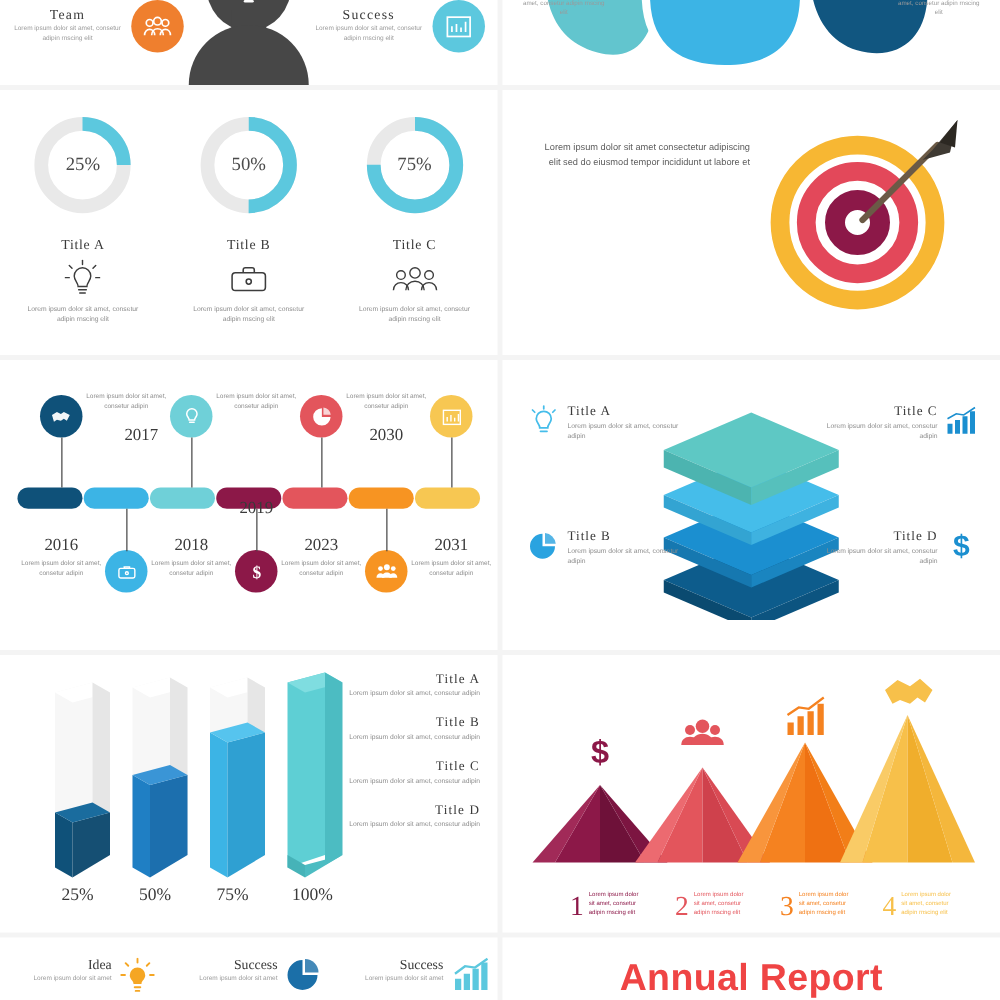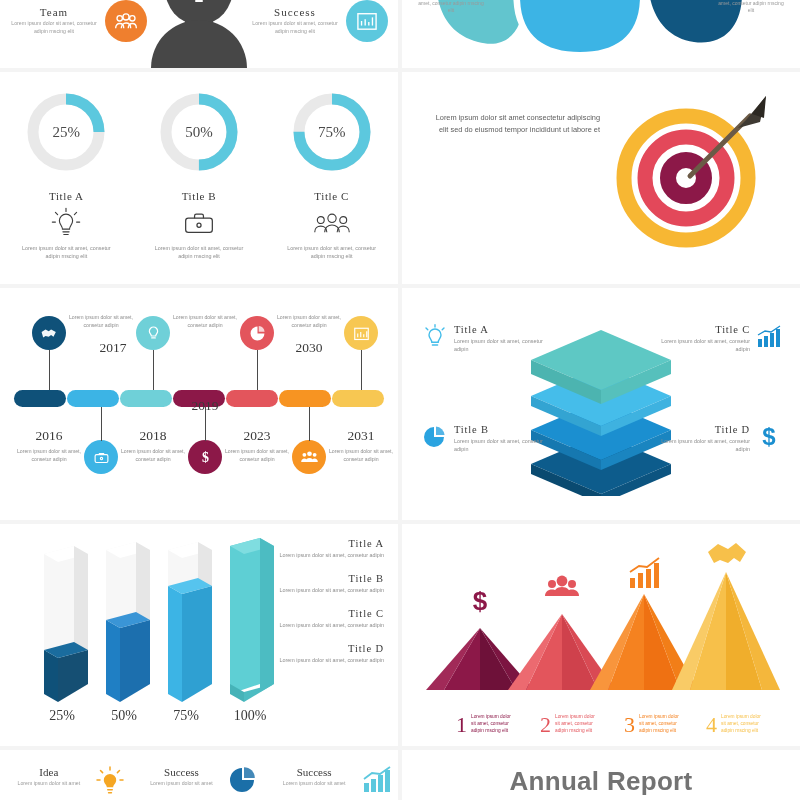--- a/index.html
+++ b/index.html
@@ -88,28 +88,28 @@
   
   .p8 { left:402px; top:524px; width:398px; height:222px; }
   .pyr-foot { position:absolute; bottom:10px; display:flex; gap:4px; align-items:flex-start; }
   .pyr-num { font-family:"Liberation Serif", serif; font-size:22px; line-height:1; }
   .pyr-foot .l { font-size:4.8px; line-height:1.45; width:44px; }
 
   
   .p9 { left:0; top:750px; width:398px; height:96px; }
   .p9row { display:flex; justify-content:space-around; padding-top:16px; }
   .p9item { display:flex; align-items:flex-start; gap:7px; width:116px; }
-  .p9item .tx { text-align:center; flex:1; }
+  .p9item .tx { text-align:right; flex:1; }
   .p9item .tx .t { font-family:"Liberation Serif", serif; font-size:11px; color:#3a3a3a; }
   .p9item .tx .l { font-size:5.2px; color:#9a9a9a; line-height:1.45; margin-top:2px; }
   .p9item .ic { width:28px; height:28px; flex:0 0 auto; }
 
   
   .p10 { left:402px; top:750px; width:398px; height:96px; display:flex; align-items:flex-start; justify-content:center; padding-top:16px; }
-  .p10 h1 { font-size:26px; font-weight:bold; color:#737373; letter-spacing:0.3px; }
+  .p10 h1 { font-size:30px; font-weight:bold; color:#ef4444; letter-spacing:0.3px; }
 </style>
 </head>
 <body>
 
 <div id="page">
 
   <div class="panel p1">
     <div class="arc arc-l"></div>
     <div class="arc arc-r"></div>
 

